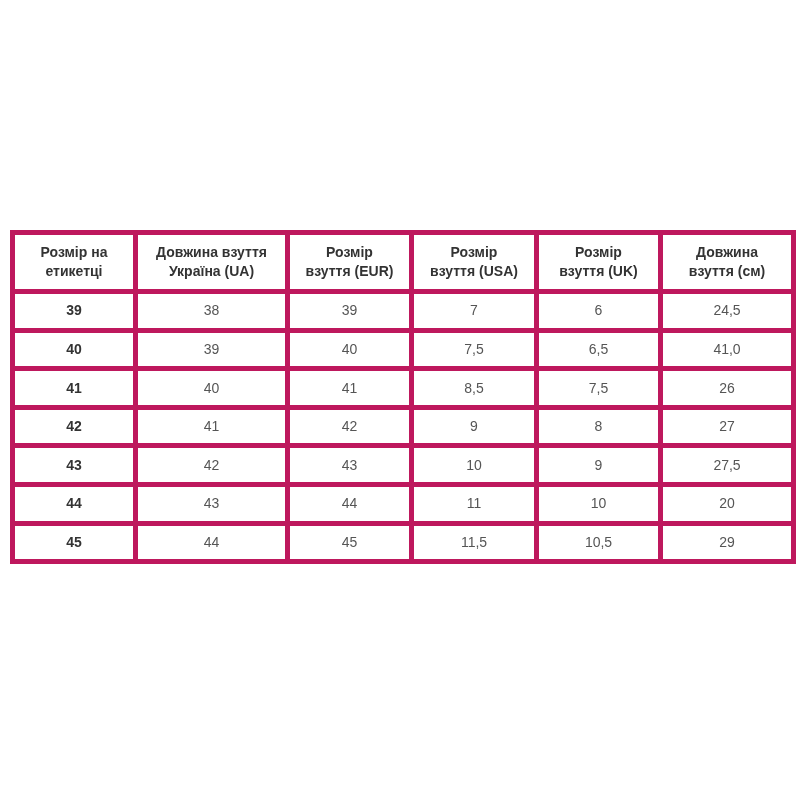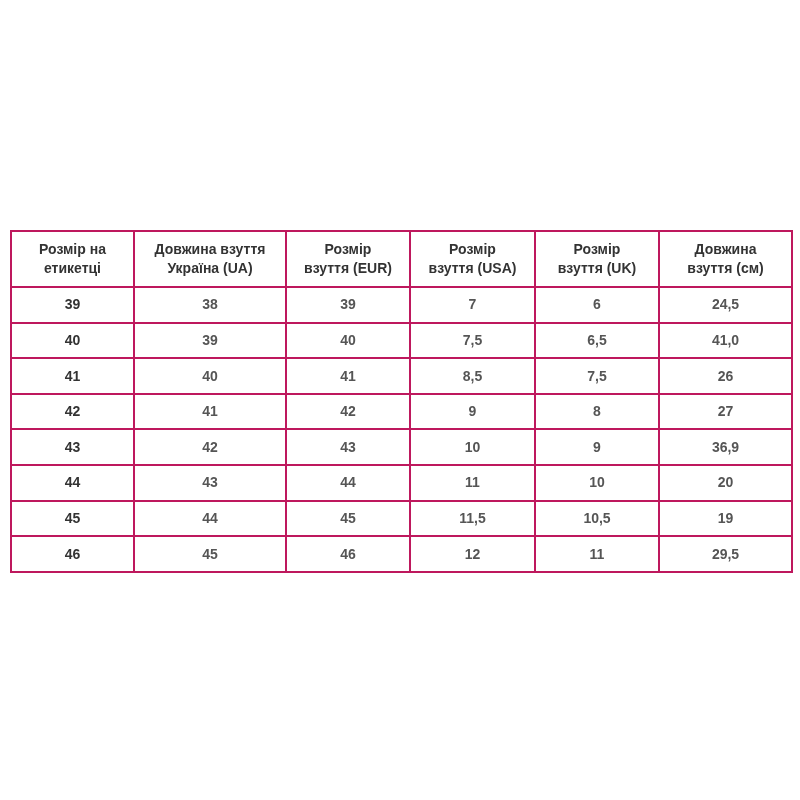--- a/index.html
+++ b/index.html
@@ -21,37 +21,37 @@
     position: absolute;
     left: 10px;
     top: 230px;
     width: 781px;
     border-collapse: collapse;
     table-layout: fixed;
     background: #ffffff;
   }
   table.size-table th,
   table.size-table td {
-    border: 2px solid #be185d;
+    border: 5px solid #be185d;
     text-align: center;
     vertical-align: middle;
     padding: 0 4px;
     font-size: 14px;
     line-height: 1.35;
   }
   table.size-table th {
     height: 54px;
     font-weight: bold;
     color: #333333;
     white-space: pre-line;
   }
   table.size-table td {
     height: 33.6px;
     color: #555555;
-    font-weight: bold;
+    font-weight: normal;
   }
   table.size-table td.label-col {
     font-weight: bold;
     color: #333333;
   }
 </style>
 </head>
 <body>
 
 <div class="page">
@@ -112,41 +112,33 @@
           <td>9</td>
           <td>8</td>
           <td>27</td>
         </tr>
         <tr>
           <td class="label-col">43</td>
           <td>42</td>
           <td>43</td>
           <td>10</td>
           <td>9</td>
-          <td>36,9</td>
+          <td>27,5</td>
         </tr>
         <tr>
           <td class="label-col">44</td>
           <td>43</td>
           <td>44</td>
           <td>11</td>
           <td>10</td>
           <td>20</td>
         </tr>
         <tr>
           <td class="label-col">45</td>
           <td>44</td>
           <td>45</td>
           <td>11,5</td>
           <td>10,5</td>
-          <td>19</td>
-        </tr>
-        <tr>
-          <td class="label-col">46</td>
-          <td>45</td>
-          <td>46</td>
-          <td>12</td>
-          <td>11</td>
-          <td>29,5</td>
+          <td>29</td>
         </tr>
       </tbody>
   </table>
 </div>
 
 </body></html>

